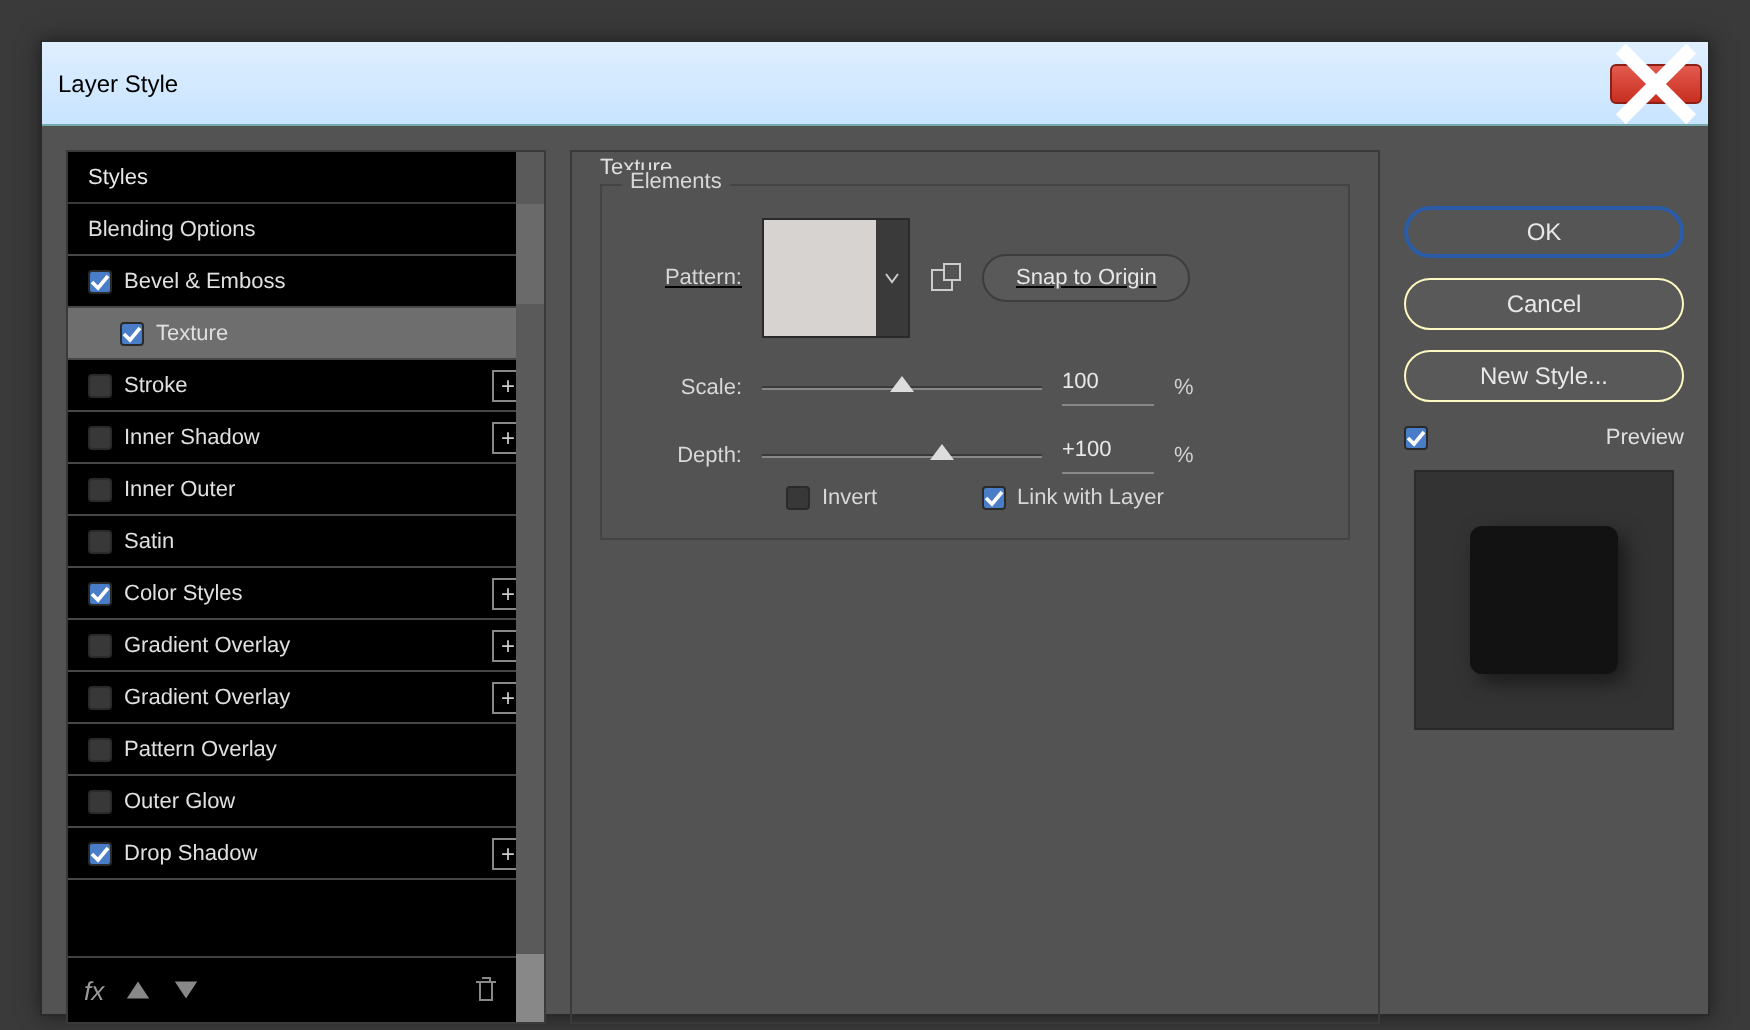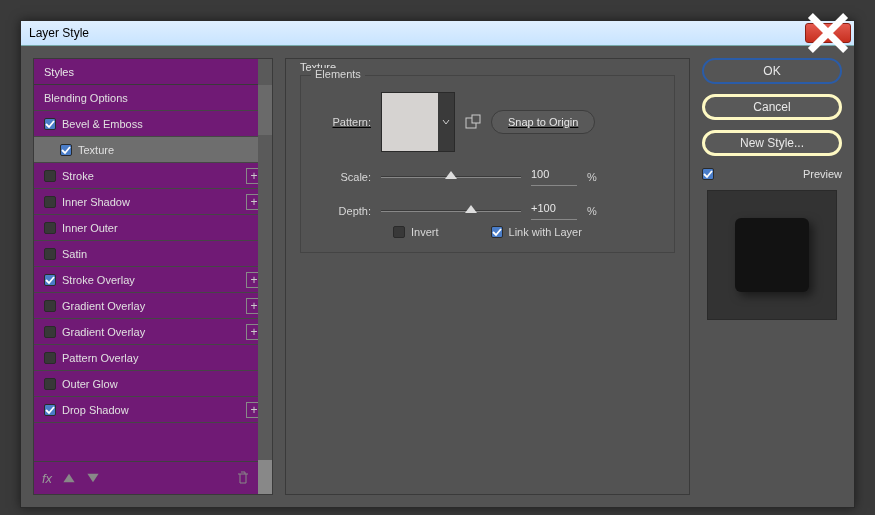--- a/index.html
+++ b/index.html
@@ -5,21 +5,21 @@
 * { box-sizing: border-box; margin: 0; padding: 0; font-family: "Segoe UI", Tahoma, sans-serif; }
 body { background: #3a3a3a; padding: 20px; }
 
 .dialog {
   width: 835px; height: 488px;
   background: #535353;
   border: 1px solid #2a2a2a;
   box-shadow: 0 0 10px rgba(0,0,0,0.5);
 }
 .titlebar {
-  height: 25px;
+  height: 42px;
   background: linear-gradient(#dfefff, #c8e4ff);
   display: flex; align-items: center; justify-content: space-between;
   border-bottom: 1px solid #7aa;
   padding-left: 8px;
 }
 .titlebar-title { font-size: 12px; color: #000; }
 .close-btn {
   width: 46px; height: 20px;
   background: linear-gradient(#e35a4f, #c72f1f);
   border: 1px solid #8a2015;
@@ -34,21 +34,21 @@
   height: calc(100% - 25px);
 }
 
 
 .left-panel {
   width: 240px;
   display: flex; flex-direction: column;
 }
 .styles-list {
   flex: 1;
-  background: #701a75;
+  background: #000000;
   border: 1px solid #3a3a3a;
   position: relative;
 }
 .list-header {
   height: 26px; display: flex; align-items: center;
   padding: 0 10px; font-size: 11px; color: #e8e8e8;
   border-bottom: 1px solid #3a3a3a;
 }
 .list-row {
   height: 26px; display: flex; align-items: center;
@@ -136,24 +136,24 @@
   width: 46px; height: 18px; border-bottom: 1px solid #888;
   font-size: 11px; color: #e8e8e8; text-align: left;
 }
 .unit { font-size: 11px; color: #d0d0d0; }
 
 .check-row { display: flex; align-items: center; gap: 8px; margin-top: 6px; padding-left: 60px; }
 .check-row .gap { width: 18px; }
 .ck-item { display: flex; align-items: center; gap: 6px; font-size: 11px; color: #d8d8d8; padding-left: 18px; }
 
 
-.right-panel { width: 140px; display: flex; flex-direction: column; gap: 10px; align-items: stretch; }
+.right-panel { width: 140px; display: flex; flex-direction: column; gap: 10px; align-items: stretch; margin-top: 28px; }
 .btn {
   height: 26px; border-radius: 14px;
-  border: 3px solid #fef9c3; background: #595959;
+  border: 1px solid #fef9c3; background: #595959;
   color: #e8e8e8; font-size: 12px;
   display: flex; align-items: center; justify-content: center;
 }
 .btn.primary { border: 2px solid #2a5ca8; background: #555; }
 .preview-ck { display: flex; align-items: center; justify-content: space-between; gap: 22px; font-size: 11px; color: #e0e0e0; margin-top: 2px; }
 .preview-box {
   width: 130px; height: 130px; background: #333; border: 1px solid #2a2a2a;
   align-self: center; display: flex; align-items: center; justify-content: center;
 }
 .preview-inner { width: 74px; height: 74px; background: #121212; border-radius: 6px; box-shadow: 4px 4px 10px rgba(0,0,0,0.5); }
@@ -228,21 +228,21 @@
                 <span>Satin</span>
               </div>
             </div>
             <div class="list-row">
               <div class="row-left">
                 <div class="chk on">
                   <svg viewBox="0 0 10 10">
                     <path d="M1 5 L4 8 L9 2" stroke="#fff" stroke-width="1.8" fill="none"></path>
                   </svg>
                 </div>
-                <span>Stroke Overlay</span>
+                <span>Color Styles</span>
               </div>
               <div class="plus-box">+</div>
             </div>
             <div class="list-row">
               <div class="row-left">
                 <div class="chk"></div>
                 <span>Gradient Overlay</span>
               </div>
               <div class="plus-box">+</div>
             </div>

